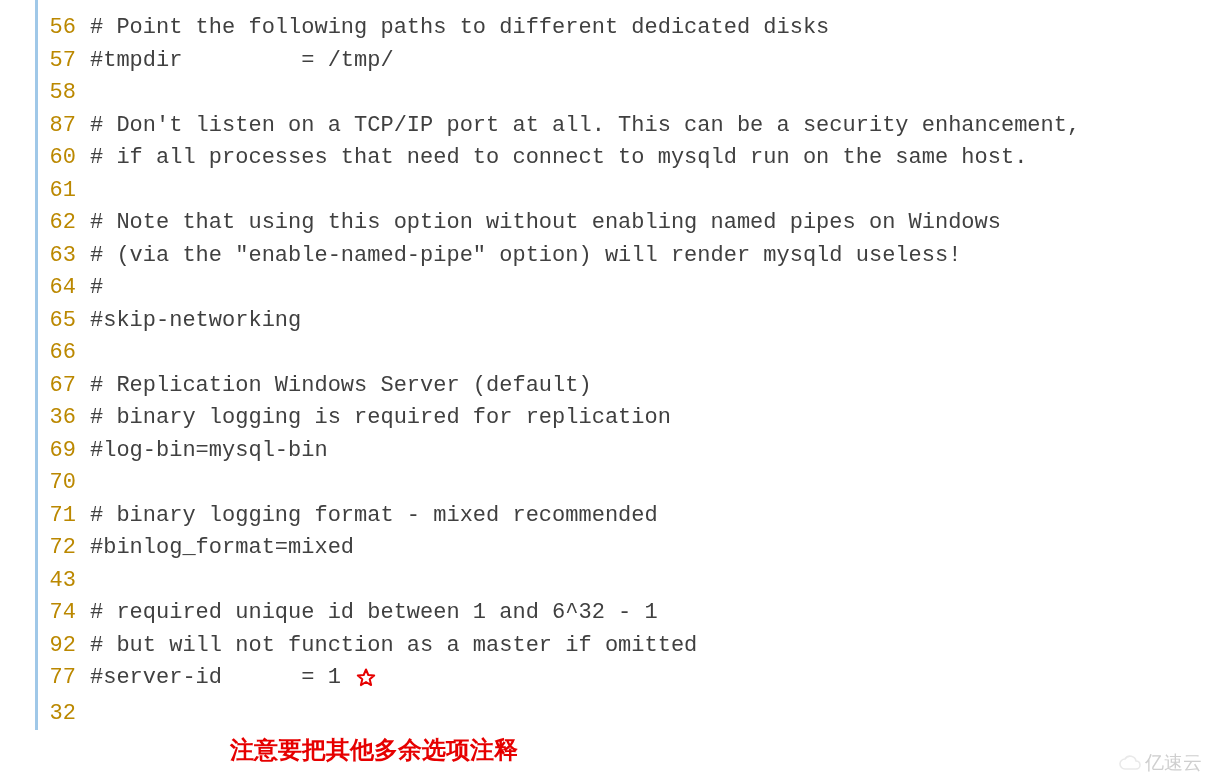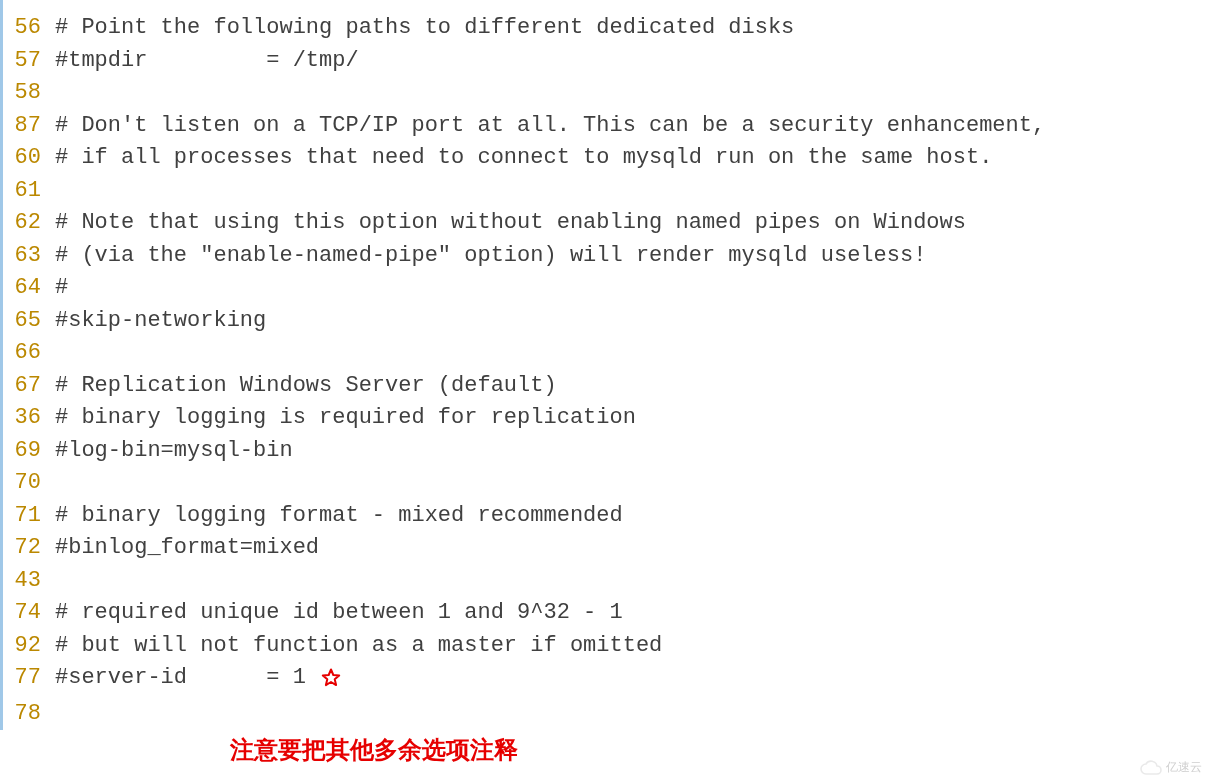--- a/index.html
+++ b/index.html
@@ -3,21 +3,21 @@
 <meta charset="utf-8">
 <style>
   html,body{margin:0;padding:0;background:#fff;width:1216px;height:784px;overflow:hidden;}
   .editor{
     font-family:"Courier New",Consolas,monospace;
     font-size:22px;
     line-height:32.5px;
     position:relative;
     padding:4px 0 0 0;
     border-left:3px solid #a0c8e8;
-    margin-left:0;
+    margin-left:35px;
   }
   .row{display:flex;align-items:flex-start;white-space:pre;}
   .ln{
     width:38px;
     text-align:right;
     padding-right:14px;
     color:#bb8800;
     flex:0 0 auto;
     user-select:none;
   }
@@ -36,21 +36,21 @@
     font-weight:700;
     margin-left:230px;
     margin-top:4px;
   }
   .watermark{
     position:absolute;
     right:14px;
     bottom:8px;
     color:#cfcfcf;
     font-family:"Microsoft YaHei",sans-serif;
-    font-size:12px;
+    font-size:19px;
     letter-spacing:0;
     display:flex;
     align-items:center;
     gap:4px;
   }
   .watermark svg{opacity:.45;}
 </style>
 </head>
 <body>
 
@@ -67,26 +67,26 @@
     <div class="row"><span class="ln">64</span><span class="code">#</span></div>
     <div class="row"><span class="ln">65</span><span class="code">#skip-networking</span></div>
     <div class="row"><span class="ln">66</span><span class="code"></span></div>
     <div class="row"><span class="ln">67</span><span class="code"># Replication Windows Server (default)</span></div>
     <div class="row"><span class="ln">36</span><span class="code"># binary logging is required for replication</span></div>
     <div class="row"><span class="ln">69</span><span class="code">#log-bin=mysql-bin</span></div>
     <div class="row"><span class="ln">70</span><span class="code"></span></div>
     <div class="row"><span class="ln">71</span><span class="code"># binary logging format - mixed recommended</span></div>
     <div class="row"><span class="ln">72</span><span class="code">#binlog_format=mixed</span></div>
     <div class="row"><span class="ln">43</span><span class="code"></span></div>
-    <div class="row"><span class="ln">74</span><span class="code"># required unique id between 1 and 9^32 - 1</span></div>
+    <div class="row"><span class="ln">74</span><span class="code"># required unique id between 1 and 6^32 - 1</span></div>
     <div class="row"><span class="ln">92</span><span class="code"># but will not function as a master if omitted</span></div>
     <div class="row"><span class="ln">77</span><span class="code">#server-id      = 1 </span><span class="star"><svg width="24" height="24" viewBox="0 0 24 24">
           <path d="M12 2.5l2.3 5.5 5.9.4-4.5 3.9 1.4 5.8L12 15l-5.1 3.1 1.4-5.8L3.8 8.4l5.9-.4z" fill="#fff" stroke="#e60000" stroke-width="2" stroke-linejoin="round"></path>
         </svg></span></div>
-    <div class="row"><span class="ln">78</span><span class="code"></span></div>
+    <div class="row"><span class="ln">32</span><span class="code"></span></div>
   </div>
 <div class="annot">注意要把其他多余选项注释</div>
 
 <div class="watermark">
   <svg width="22" height="16" viewBox="0 0 22 16">
     <path d="M6 14a5 5 0 0 1 0-10 6 6 0 0 1 11 2 4 4 0 0 1 0 8H6z" fill="none" stroke="#cfcfcf" stroke-width="1.6"></path>
   </svg>
   <span>亿速云</span>
 </div>
 

